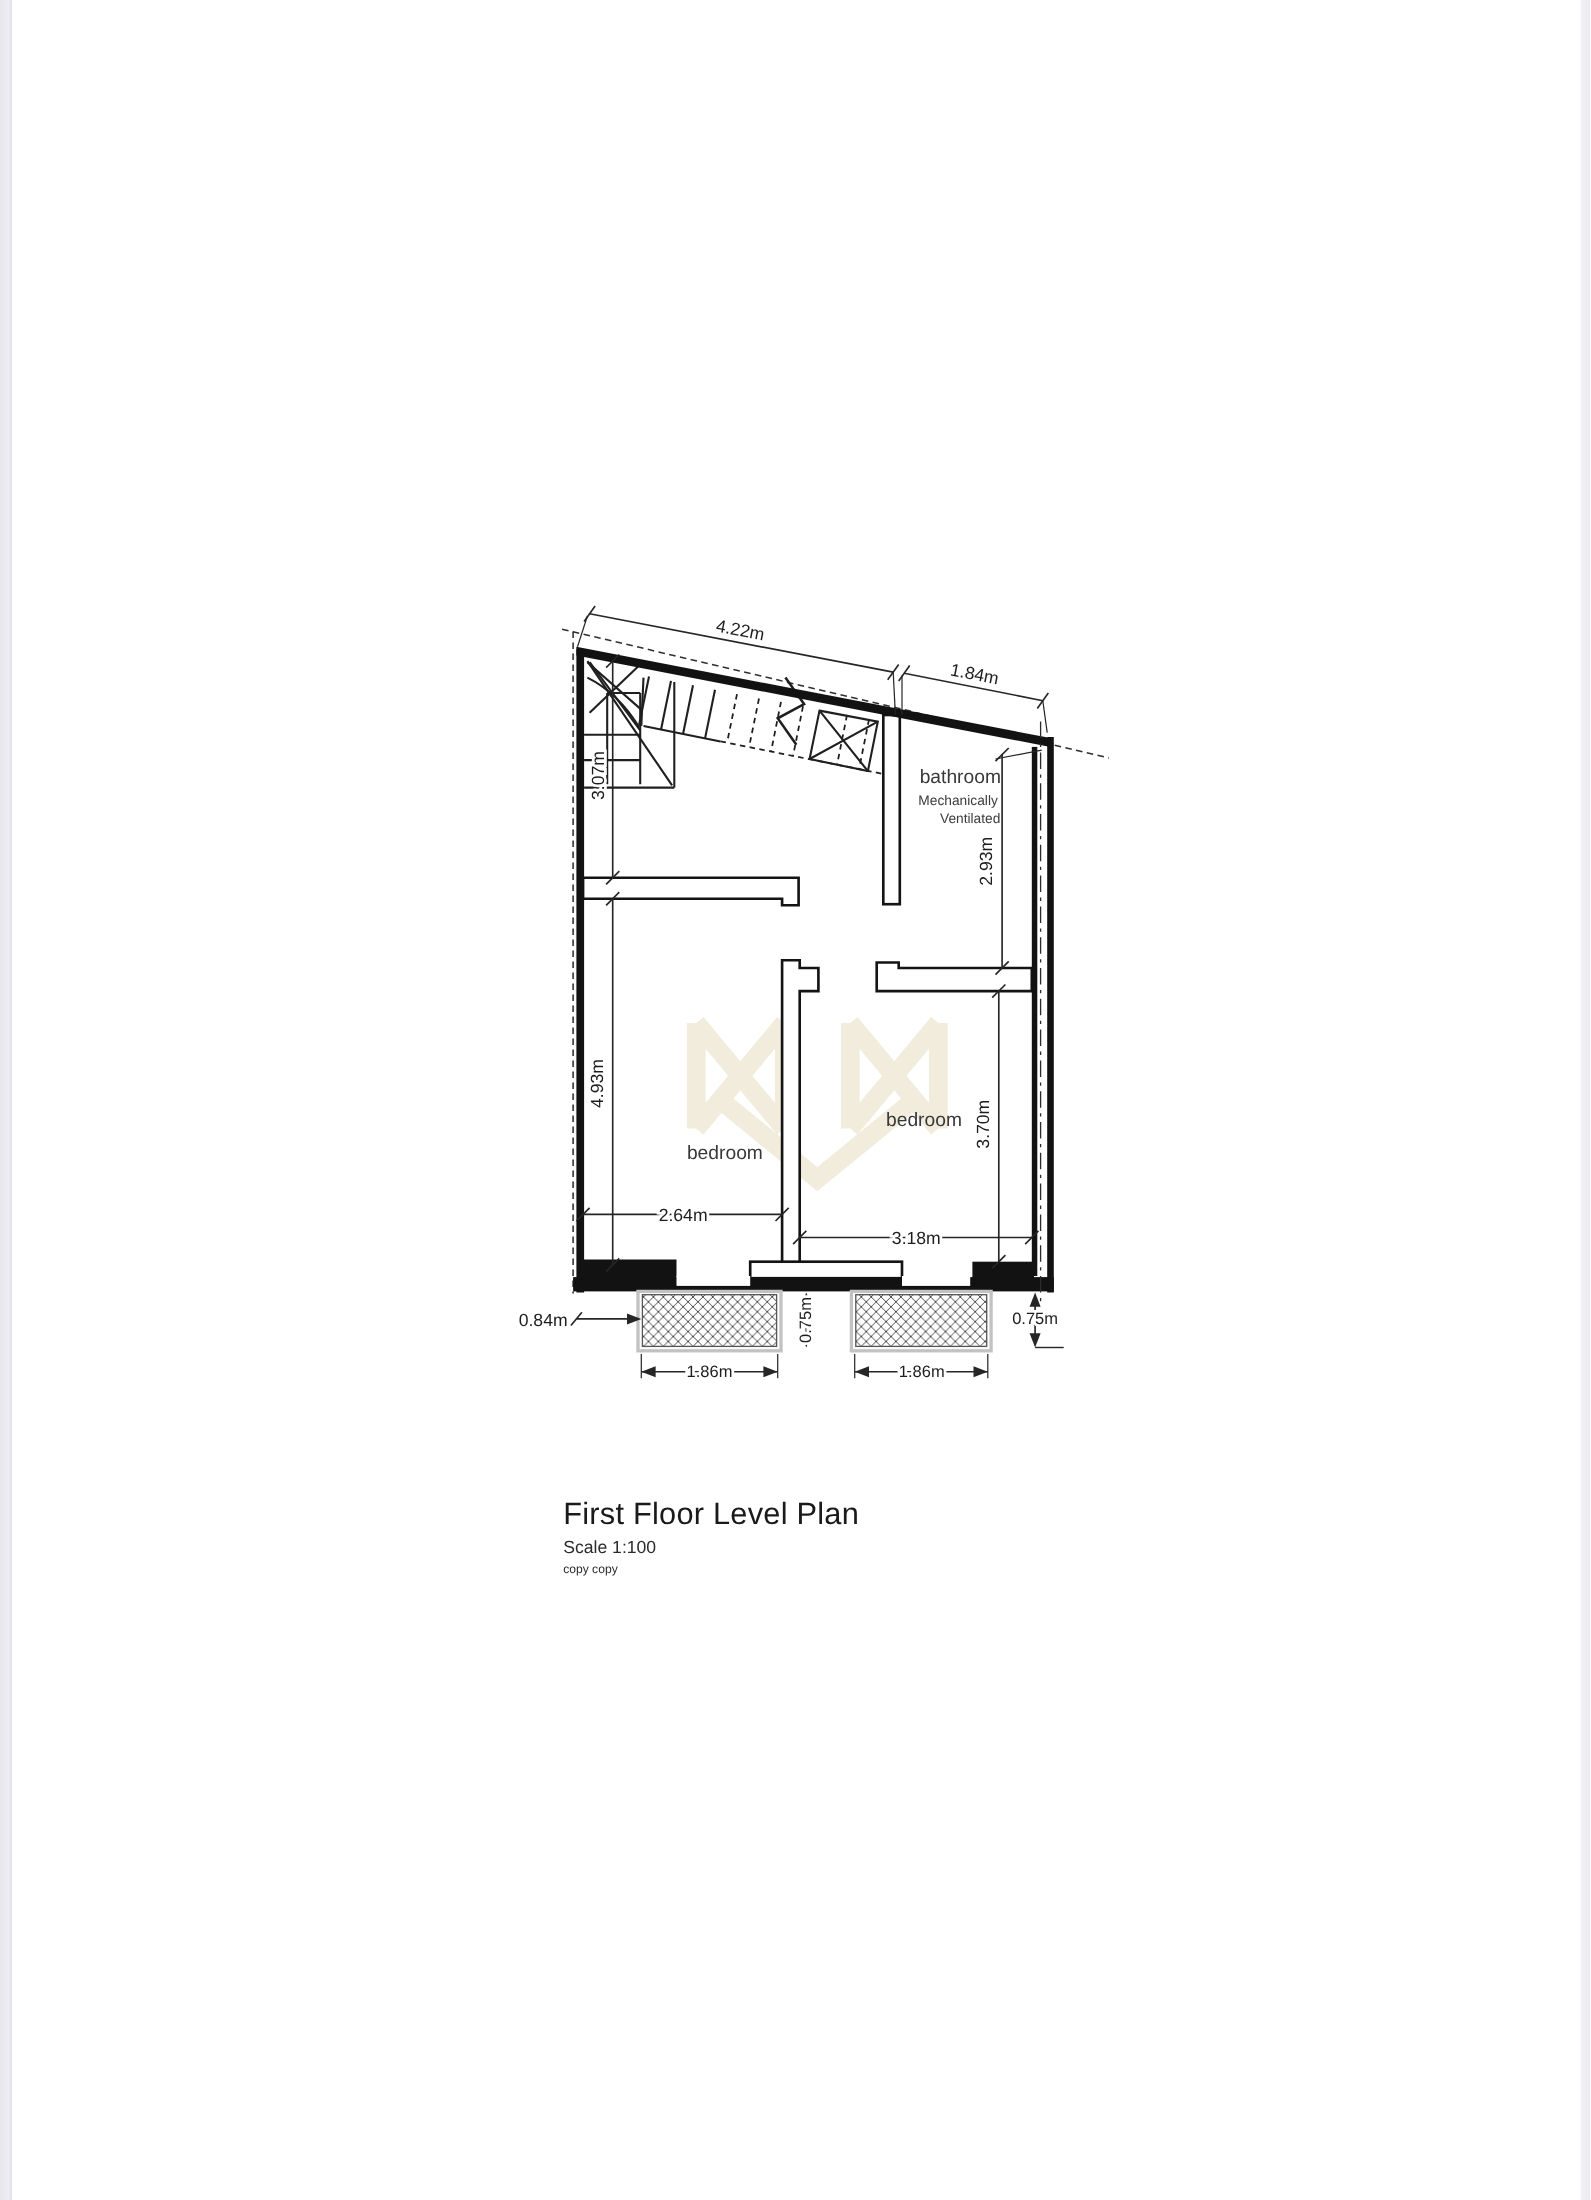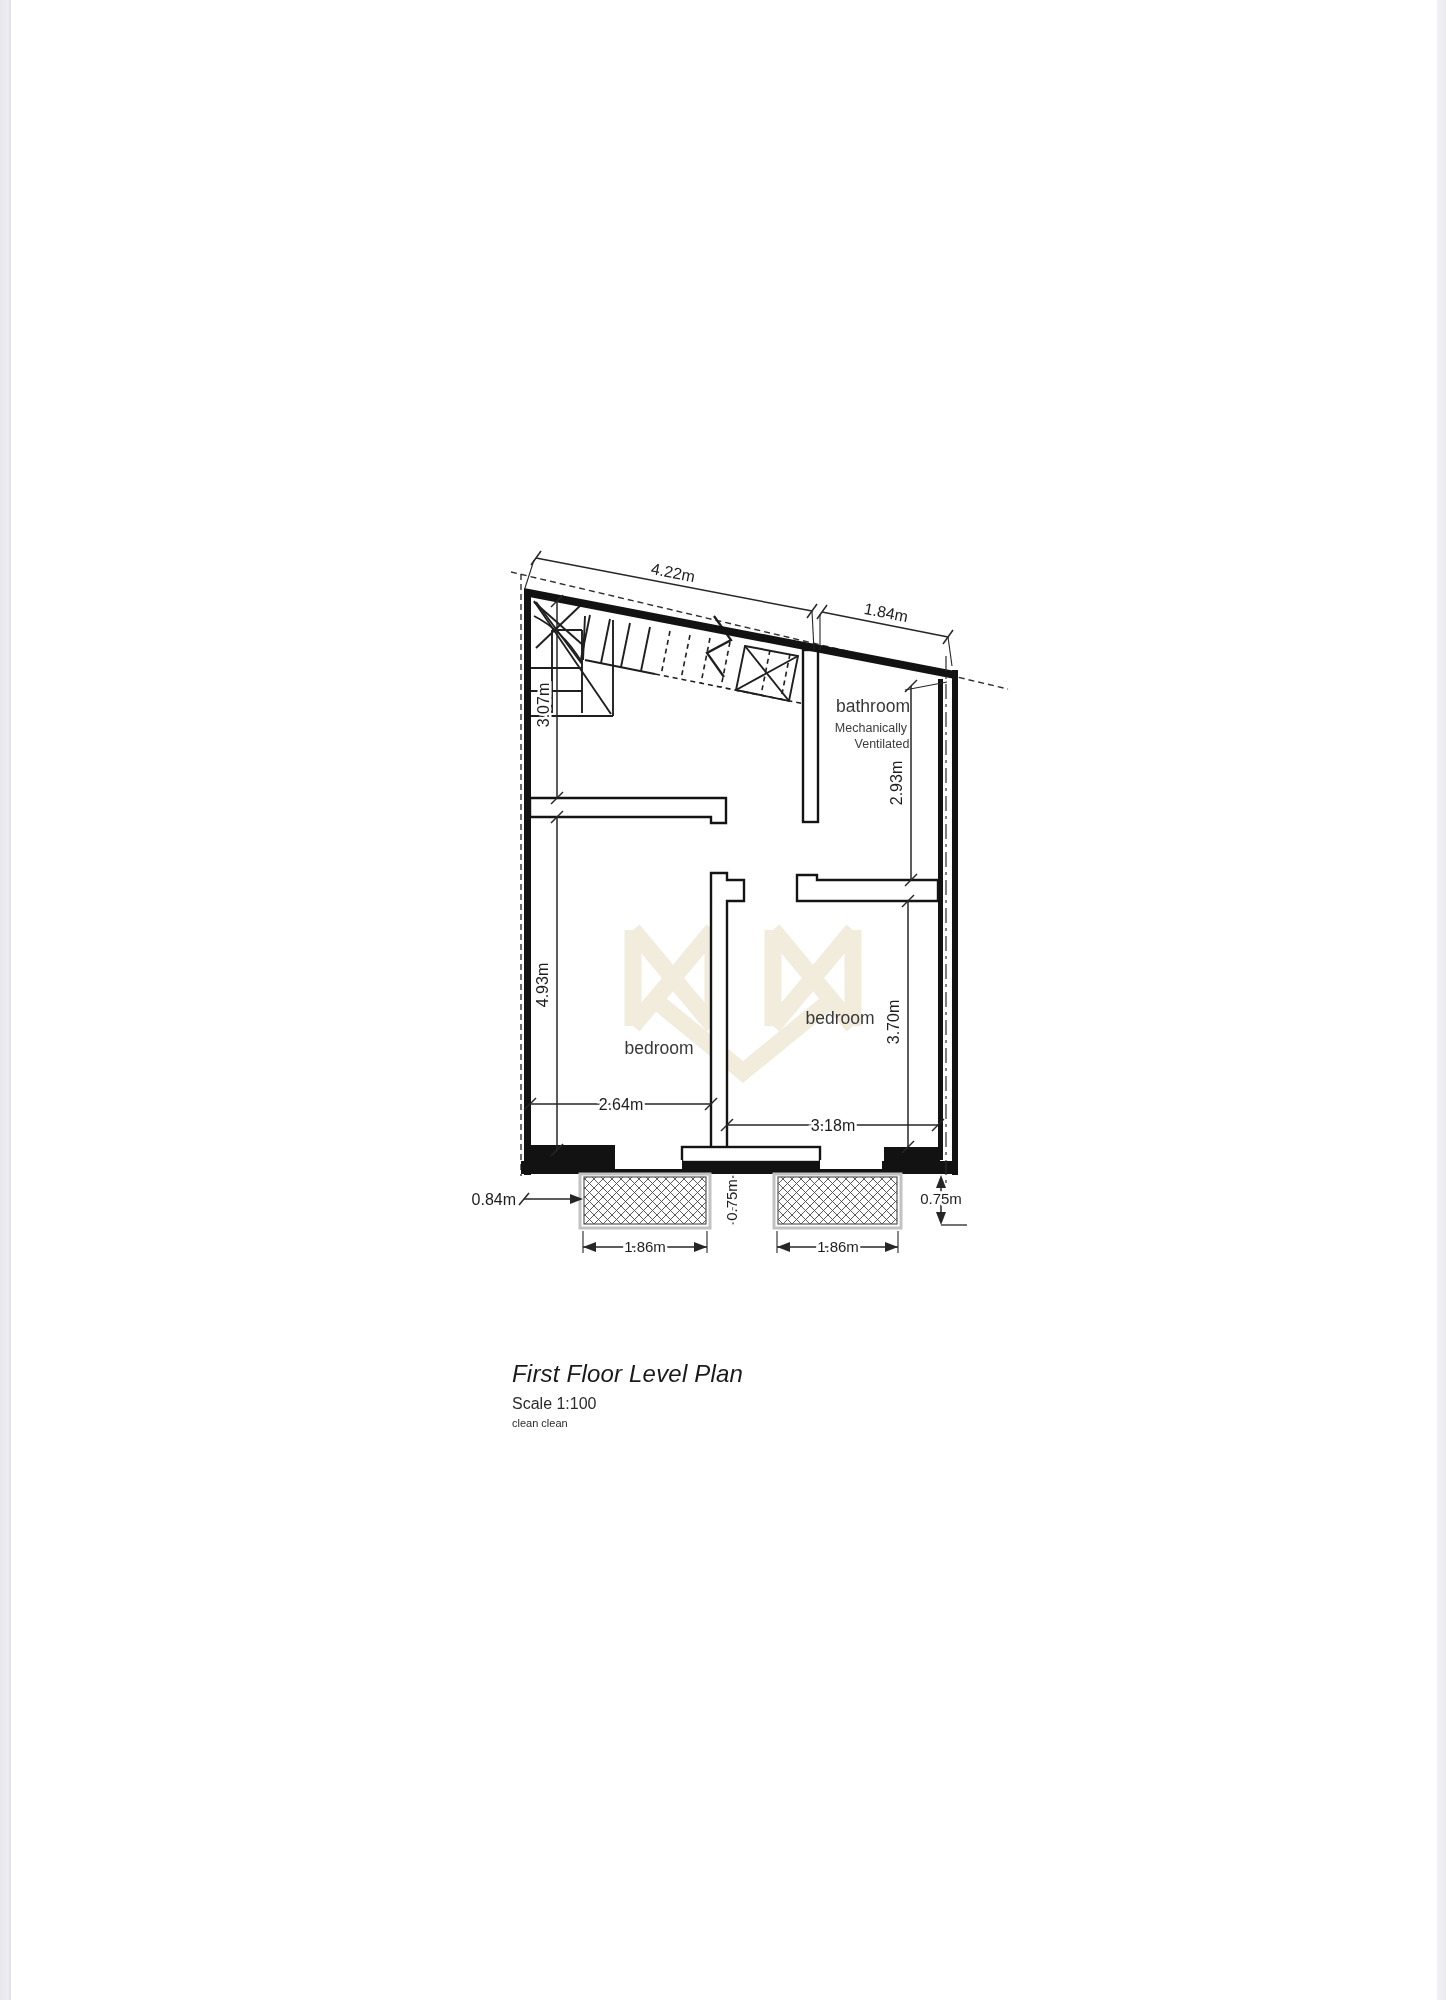--- a/index.html
+++ b/index.html
@@ -8,21 +8,21 @@
   .edge-strip-left{position:absolute;left:0;top:0;width:11px;height:2000px;
         background:linear-gradient(to right,#e7e7ee,#ededf2 70%,#dfdfe6 100%);}
   .edge-strip-right{position:absolute;right:0;top:0;width:10px;height:2000px;
         background:linear-gradient(to left,#e9e9ef,#f1f1f5 80%,#ffffff 100%);}
   svg text{font-family:"Liberation Sans",sans-serif;}
   .dim-text{font-size:16px;fill:#1d1d1d;paint-order:stroke;stroke:#ffffff;stroke-width:5px;}
   .dim-text-sm{font-size:15px;fill:#1d1d1d;paint-order:stroke;stroke:#ffffff;stroke-width:5px;}
   .room-text{font-size:17.5px;fill:#383838;}
   .room-note{font-size:12.5px;fill:#3c3c3c;}
   .titleblock{position:absolute;left:512px;top:1360px;color:#1a1a1a;}
-  .titleblock .main{font-size:24px;letter-spacing:.2px;font-style:italic;}
+  .titleblock .main{font-size:28px;letter-spacing:.2px;}
   .titleblock .sub{font-size:16px;margin-top:7px;color:#2b2b2b;}
   .titleblock .sub2{font-size:11px;margin-top:4px;color:#2b2b2b;}
 </style>
 </head>
 <body>
 
 <div class="canvas">
   <div class="edge-strip-left"></div>
   <div class="edge-strip-right"></div>
 
@@ -233,15 +233,15 @@
       <text class="room-note" x="882" y="748" text-anchor="middle">Ventilated</text>
       <text class="room-text" x="659" y="1054" text-anchor="middle">bedroom</text>
       <text class="room-text" x="840" y="1024" text-anchor="middle">bedroom</text>
     </g>
   </svg>
 
   
   <div class="titleblock">
     <div class="main">First Floor Level Plan</div>
     <div class="sub">Scale 1:100</div>
-    <div class="sub2">clean clean</div>
+    <div class="sub2">copy copy</div>
   </div>
 </div>
 
 </body></html>

